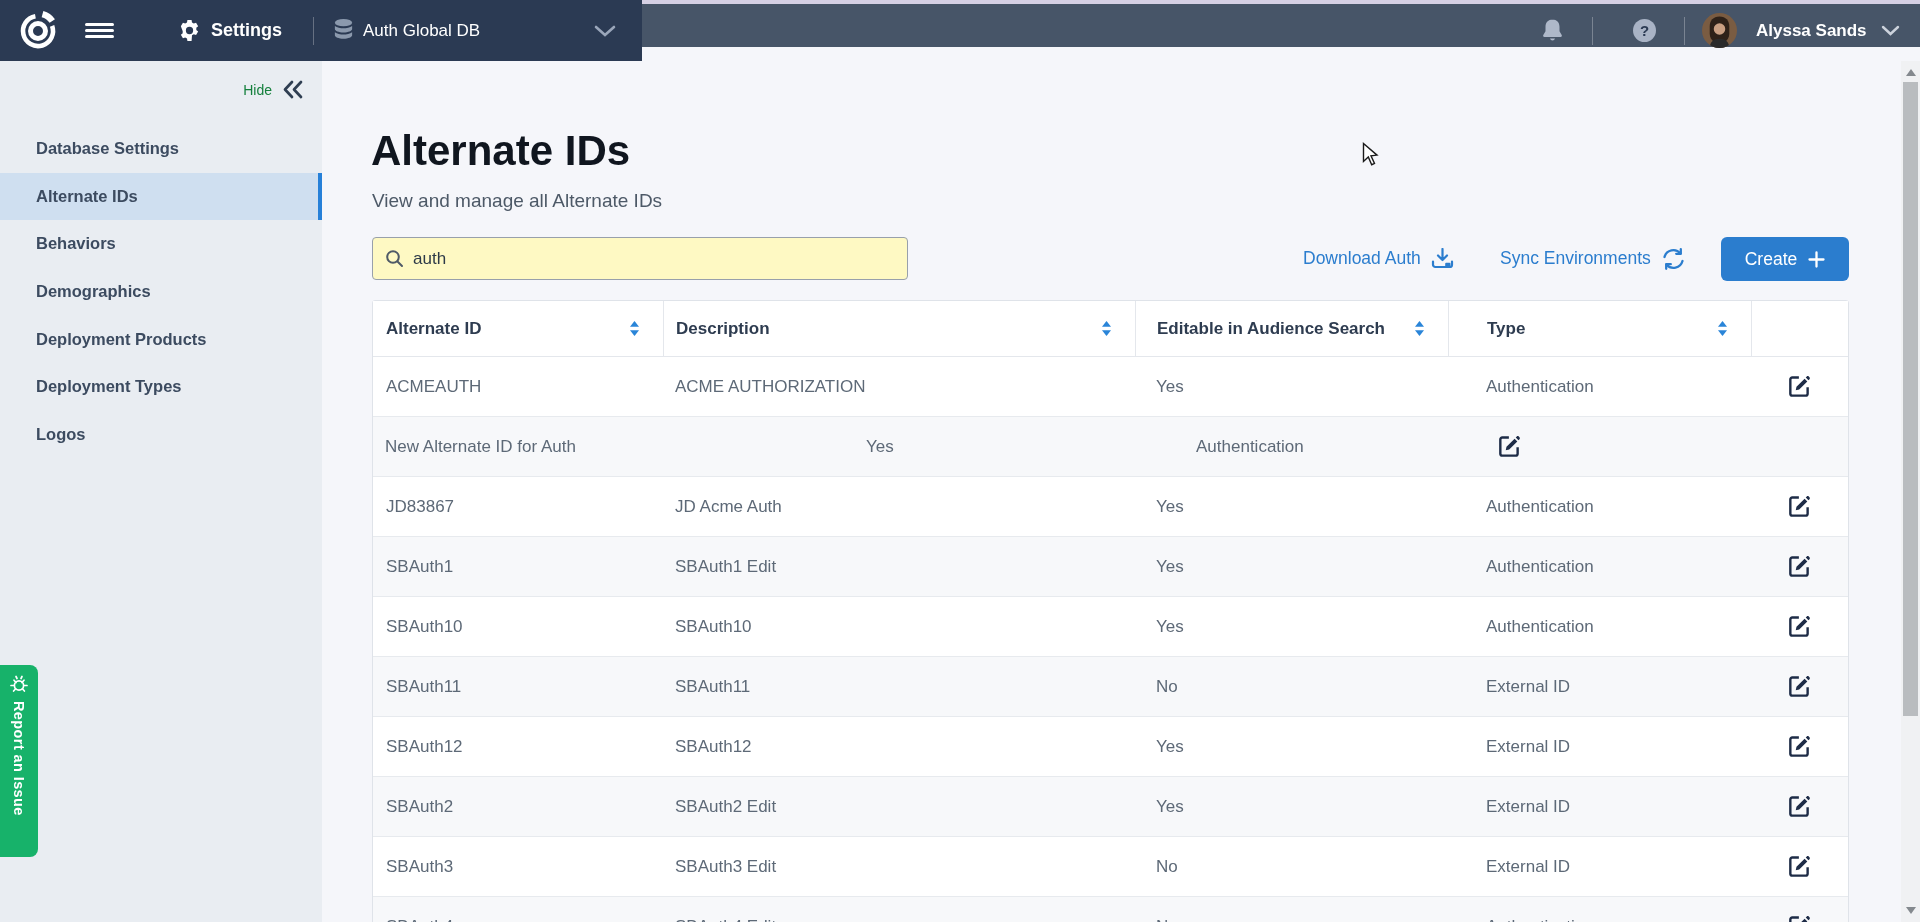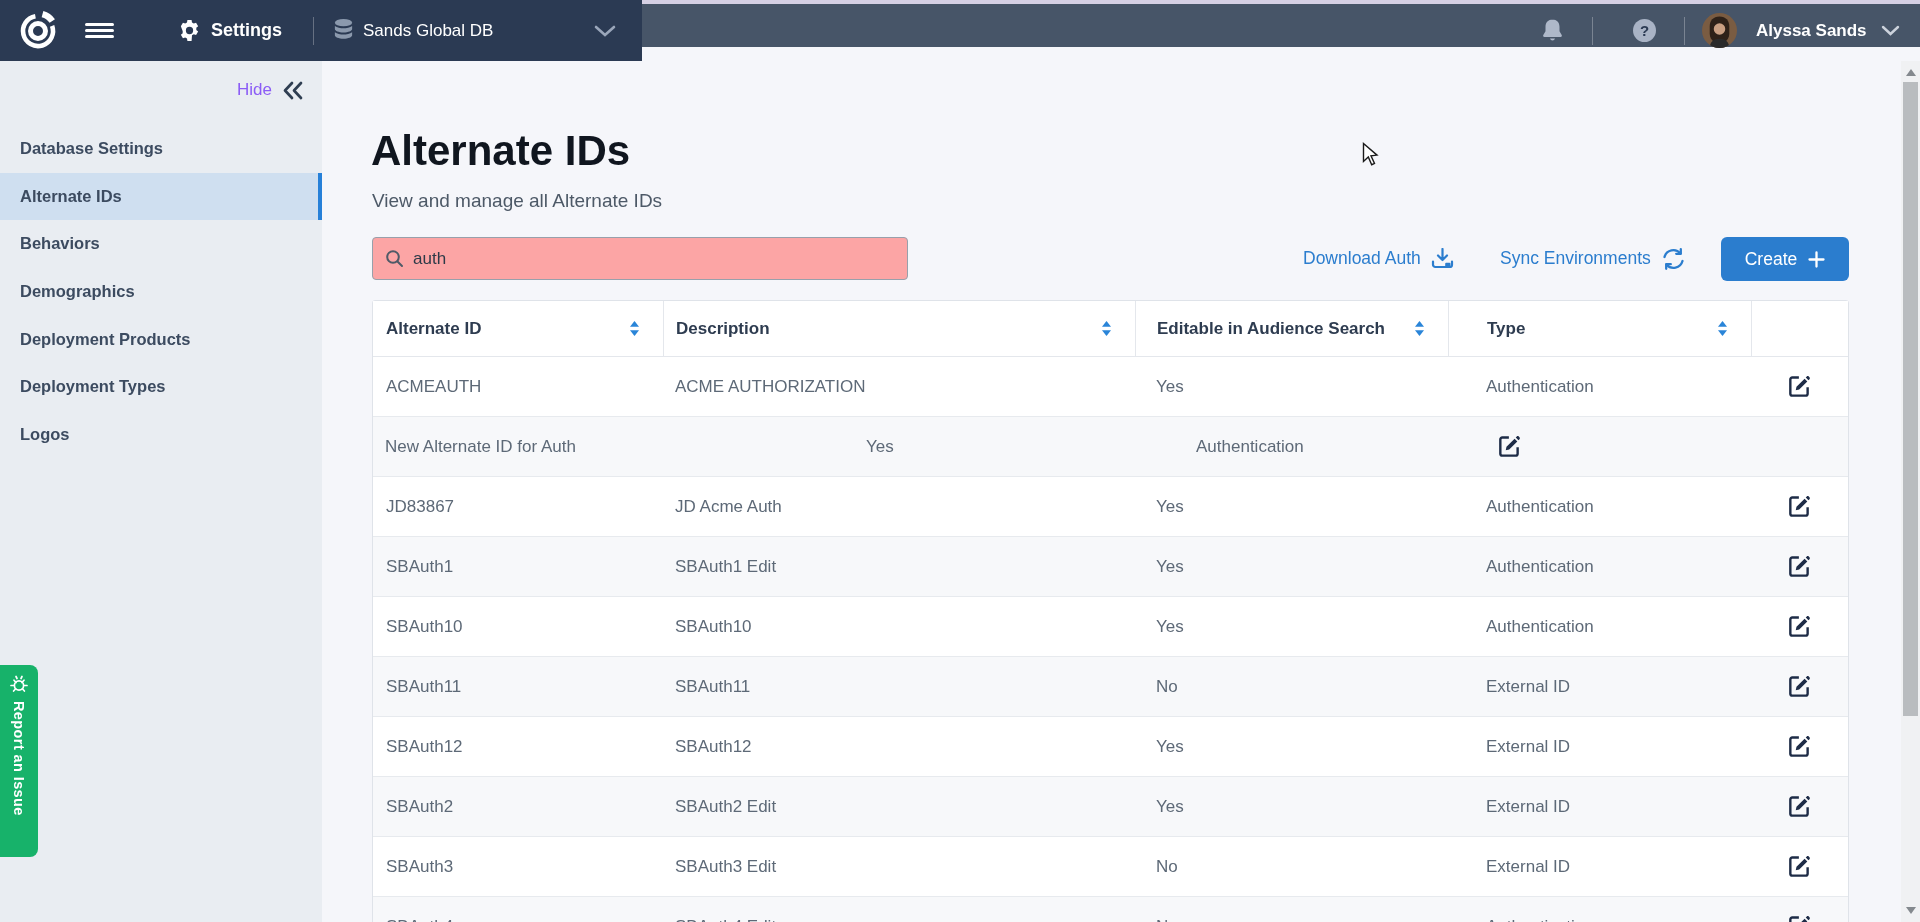--- a/index.html
+++ b/index.html
@@ -16,39 +16,39 @@
   .settings-label{color:#fff;font-size:18px;font-weight:700}
   .db-label{color:#fff;font-size:17px;font-weight:500}
   .user-label{color:#fff;font-size:17px;font-weight:700}
   .hamburger span{display:block;width:29px;height:3.6px;background:#fff;border-radius:2px;margin:2.6px 0}
   .help-circle{width:23px;height:23px;border-radius:50%;background:#a9b3c5;color:#2b3a53;
     font-size:15px;font-weight:700;display:flex;align-items:center;justify-content:center}
 
   
   .sidebar{position:absolute;left:0;top:61px;width:322px;height:861px;background:#e9edf2}
   .hide-btn{position:absolute;top:19px;right:18px;display:flex;align-items:center;gap:10px;cursor:pointer}
-  .hide-btn .lbl{font-size:17px;color:#8b5cf6}
+  .hide-btn .lbl{font-size:14px;color:#15803d}
   .side-nav{position:absolute;top:64px;left:0;right:0}
-  .side-item{height:47.6px;display:flex;align-items:center;padding-left:20px;
+  .side-item{height:47.6px;display:flex;align-items:center;padding-left:36px;
     font-size:16.5px;font-weight:600;color:#3c4b60;cursor:pointer}
   .side-item.active{background:#cfdff0;border-right:4px solid #2680d8}
 
   
   .report-tab{position:absolute;left:0;top:665px;width:38px;height:192px;background:#17b26a;
     border-radius:0 8px 8px 0;display:flex;flex-direction:column;align-items:center;cursor:pointer}
   .report-tab .rlabel{writing-mode:vertical-rl;text-orientation:mixed;color:#fff;
     font-size:14.5px;font-weight:700;margin-top:7px;letter-spacing:.4px}
   .report-tab svg{margin-top:9px}
 
   
   .page-title{position:absolute;left:371px;top:127px;font-size:42px;font-weight:700;color:#10161f}
   .page-subtitle{position:absolute;left:372px;top:190px;font-size:19px;color:#4d5967}
 
   
-  .search-box{position:absolute;left:372px;top:237px;width:536px;height:43px;background:#fca5a5;
+  .search-box{position:absolute;left:372px;top:237px;width:536px;height:43px;background:#fef9c3;
     border:1px solid #98a0ab;border-radius:4px;display:flex;align-items:center;padding:18px 12px}
   .search-box input{border:none;outline:none;background:transparent;font-size:17px;color:#2d3a48;
     margin-left:9px;flex:1;font-family:"Liberation Sans",sans-serif}
   .link-btn{position:absolute;top:237px;height:43px;display:flex;align-items:center;gap:10px;
     color:#2b7dce;font-size:17.5px;cursor:pointer;white-space:nowrap}
   .dl-btn{left:1303px}
   .sync-btn{left:1500px}
   .create-btn{position:absolute;left:1721px;top:237px;width:128px;height:44px;background:#2b7dce;
     border:none;border-radius:6px;color:#fff;font-size:17.5px;display:flex;align-items:center;
     justify-content:center;gap:11px;cursor:pointer;font-family:"Liberation Sans",sans-serif}
@@ -114,21 +114,21 @@
 
     <div class="tb-divider" style="left:313px"></div>
 
     <div class="tb-item" style="left:332px">
       <svg width="23" height="25" viewBox="0 0 24 26" fill="#8b99ad">
         <ellipse cx="12" cy="4.8" rx="9" ry="3.8"></ellipse>
         <path d="M3 8.2c2 1.7 6 2.4 9 2.4s7-.7 9-2.4v3.2c0 2-4 3.6-9 3.6s-9-1.6-9-3.6z"></path>
         <path d="M3 14.8c2 1.7 6 2.4 9 2.4s7-.7 9-2.4V18c0 2-4 3.6-9 3.6S3 20 3 18z"></path>
       </svg>
     </div>
-    <div class="tb-item db-label" style="left:363px">Sands Global DB</div>
+    <div class="tb-item db-label" style="left:363px">Auth Global DB</div>
     <div class="tb-item" style="left:594px">
       <svg width="22" height="12" viewBox="0 0 22 12" fill="none" stroke="#9aa6ba" stroke-width="2.6" stroke-linecap="round">
         <path d="M2 2l9 8 9-8"></path>
       </svg>
     </div>
 
     <div class="tb-item" style="left:1541px">
       <svg width="23" height="25" viewBox="0 0 23 25" fill="#aeb8c9">
         <path d="M11.5 1.5c-4.2 0-7 3-7 7.2v4.6L2.3 17c-.5.9 0 1.9 1 1.9h16.4c1 0 1.5-1 1-1.9l-2.2-3.7V8.7c0-4.2-2.8-7.2-7-7.2z"></path>
         <path d="M9 20.6a2.6 2.6 0 0 0 5 0z"></path>

